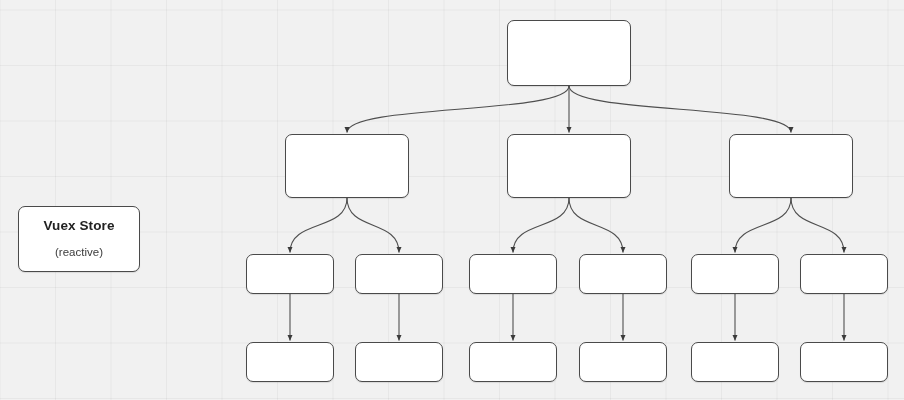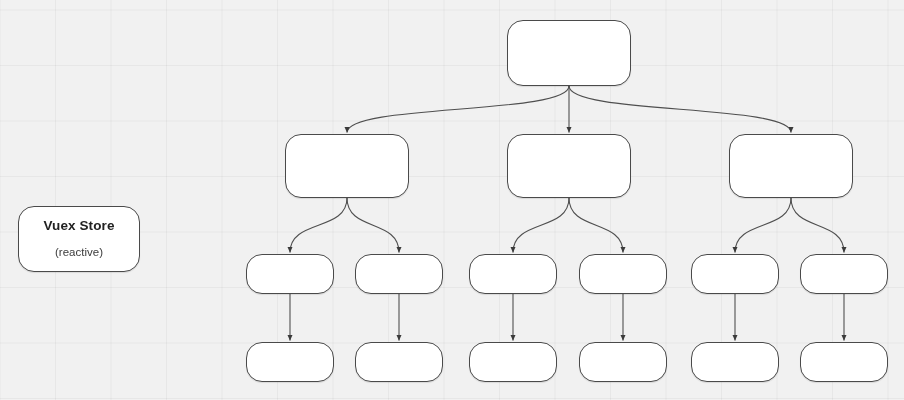--- a/index.html
+++ b/index.html
@@ -30,21 +30,21 @@
     top: 0;
     width: 904px;
     height: 400px;
     pointer-events: none;
   }
   .node {
     position: absolute;
     box-sizing: border-box;
     background: #ffffff;
     border: 1.3px solid #4a4a4a;
-    border-radius: 16px;
+    border-radius: 7px;
     display: flex;
     flex-direction: column;
     align-items: center;
     justify-content: center;
     color: #222222;
     box-shadow: 0 1px 1px rgba(0,0,0,0.10);
   }
   .node-title {
     font-size: 13.5px;
     font-weight: bold;

